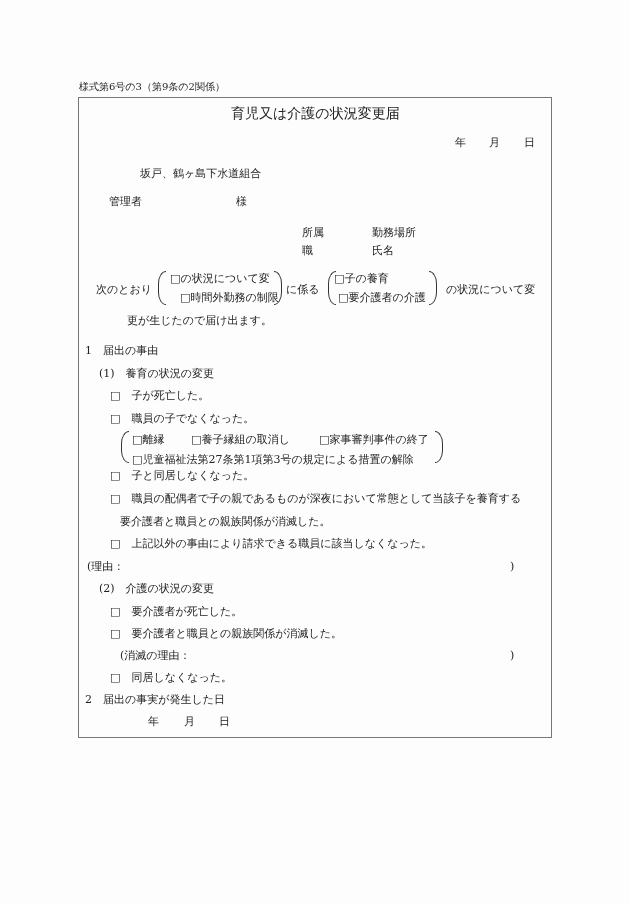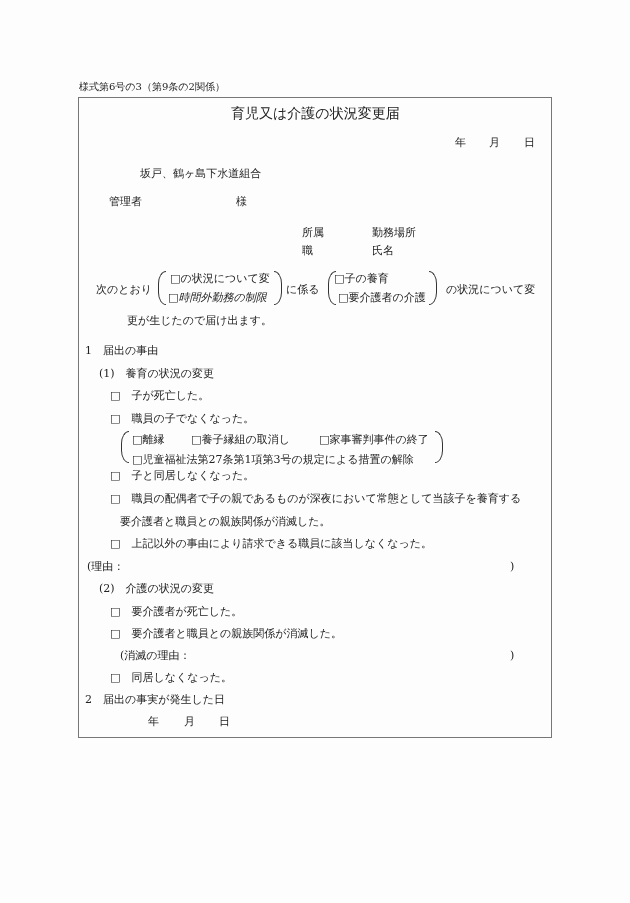--- a/index.html
+++ b/index.html
@@ -45,21 +45,21 @@
   <span class="abs" style="left:302px;top:227px;">所属</span>
   <span class="abs" style="left:372px;top:227px;">勤務場所</span>
   <span class="abs" style="left:302px;top:245px;">職</span>
   <span class="abs" style="left:372px;top:245px;">氏名</span>
 </div>
 
 <div>
   <span class="abs" style="left:96px;top:284px;">次のとおり</span>
   <div class="paren paren-l" style="left:158px;top:271px;height:34px;"></div>
   <span class="abs" style="left:170px;top:273px;">□の状況について変</span>
-  <span class="abs" style="left:168px;top:292px;font-style:italic;">□時間外勤務の制限</span>
+  <span class="abs" style="left:180px;top:292px;">□時間外勤務の制限</span>
   <div class="paren paren-r" style="left:274px;top:271px;height:34px;"></div>
   <span class="abs" style="left:286px;top:284px;">に係る</span>
   <div class="paren paren-l" style="left:328px;top:271px;height:34px;"></div>
   <span class="abs" style="left:320px;top:273px;margin-left:14px;">□子の養育</span>
   <span class="abs" style="left:338px;top:292px;">□要介護者の介護</span>
   <div class="paren paren-r" style="left:429px;top:271px;height:34px;"></div>
   <span class="abs" style="left:446px;top:284px;">の状況について変</span>
   <span class="abs" style="left:83px;top:315px;margin-left:44px;">更が生じたので届け出ます。</span>
 </div>
 

